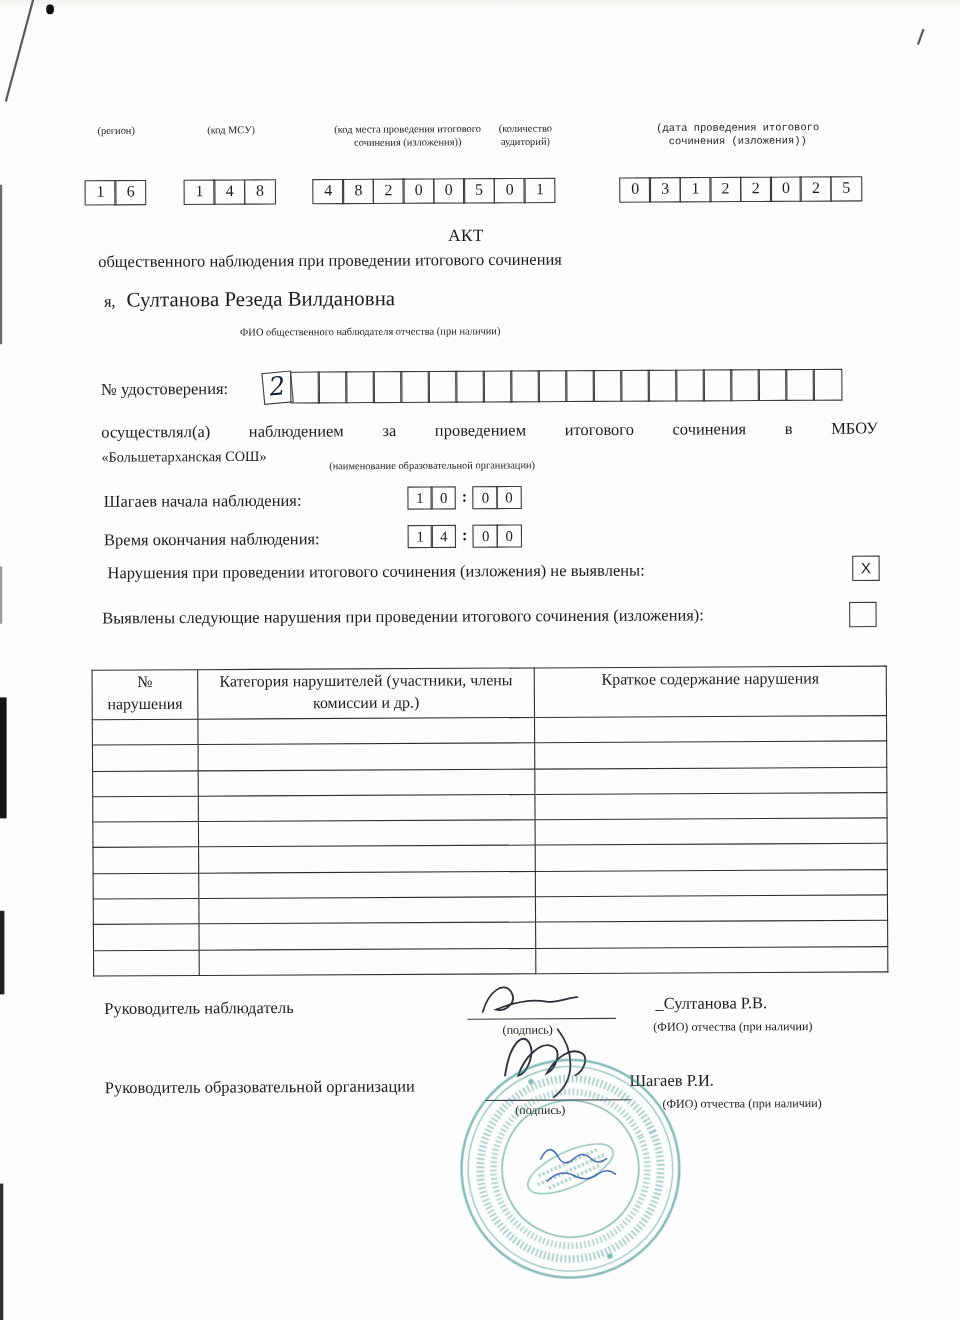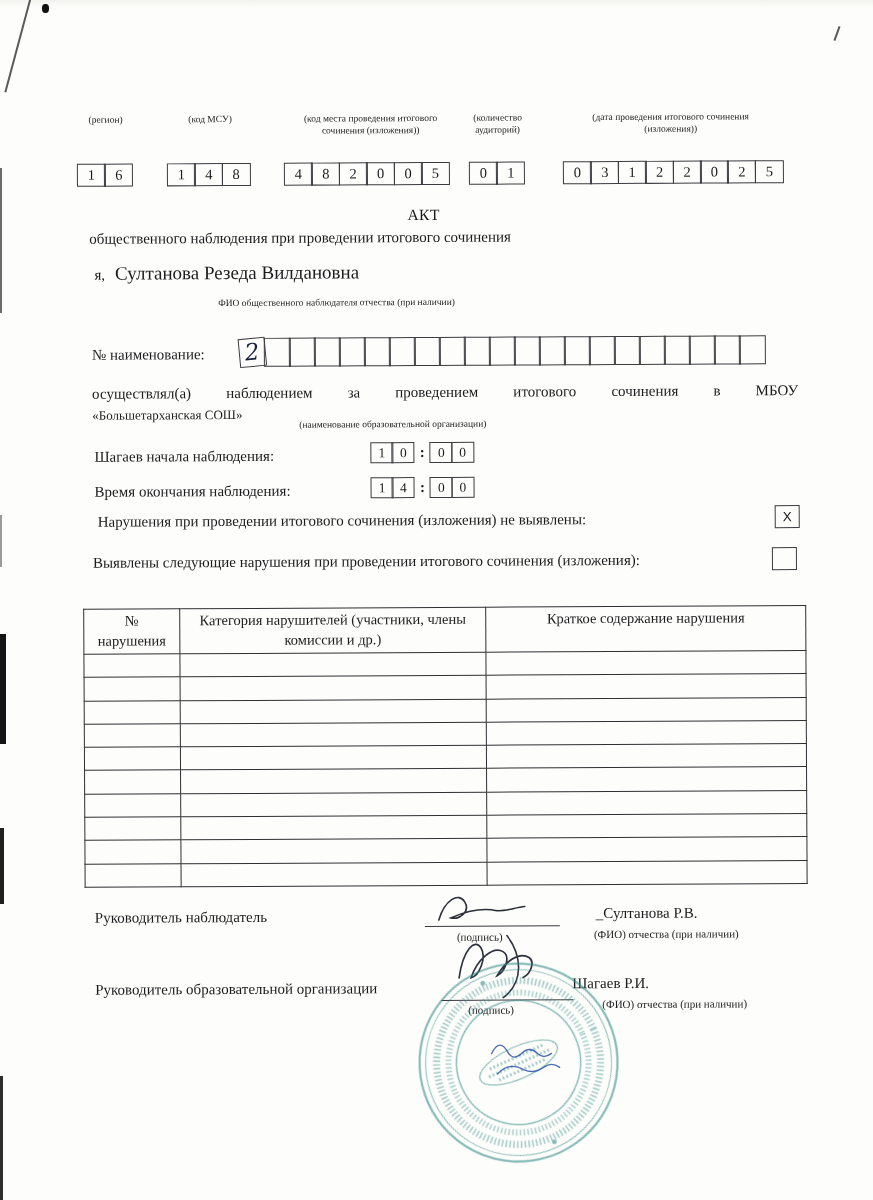--- a/index.html
+++ b/index.html
@@ -98,50 +98,50 @@
       <div class="code-label" style="width:150px;">(код места проведения итогового сочинения (изложения))</div>
       <div class="cells code-cells">
           <span class="cell code">4</span>
           <span class="cell code">8</span>
           <span class="cell code">2</span>
           <span class="cell code">0</span>
           <span class="cell code">0</span>
           <span class="cell code">5</span>
         </div>
     </div>
-    <div class="code-group" style="left:468px;width:58px;">
+    <div class="code-group" style="left:448px;width:58px;">
       <div class="code-label" style="width:82px;">(количество аудиторий)</div>
       <div class="cells code-cells">
           <span class="cell code">0</span>
           <span class="cell code">1</span>
         </div>
     </div>
     <div class="code-group" style="left:562px;width:216px;">
-      <div class="code-label" style="width:205px;">(дата проведения итогового сочинения (изложения))</div>
+      <div class="code-label" style="width:205px;font-family:Liberation Mono, monospace;">(дата проведения итогового сочинения (изложения))</div>
       <div class="cells code-cells">
           <span class="cell code">0</span>
           <span class="cell code">3</span>
           <span class="cell code">1</span>
           <span class="cell code">2</span>
           <span class="cell code">2</span>
           <span class="cell code">0</span>
           <span class="cell code">2</span>
           <span class="cell code">5</span>
         </div>
     </div>
 
     <div class="title">АКТ</div>
     <div class="subtitle">общественного наблюдения при проведении итогового сочинения</div>
 
     <div class="observer-line">
       <span>я,</span><span class="name">Султанова Резеда Вилдановна</span>
     </div>
     <div class="observer-caption">ФИО общественного наблюдателя отчества (при наличии)</div>
 
-    <div class="cert-label">№ наименование:</div>
+    <div class="cert-label">№ удостоверения:</div>
     <div class="cells cert-cells">
         <span class="cell cert hand">2</span>
         <span class="cell cert"></span>
         <span class="cell cert"></span>
         <span class="cell cert"></span>
         <span class="cell cert"></span>
         <span class="cell cert"></span>
         <span class="cell cert"></span>
         <span class="cell cert"></span>
         <span class="cell cert"></span>

